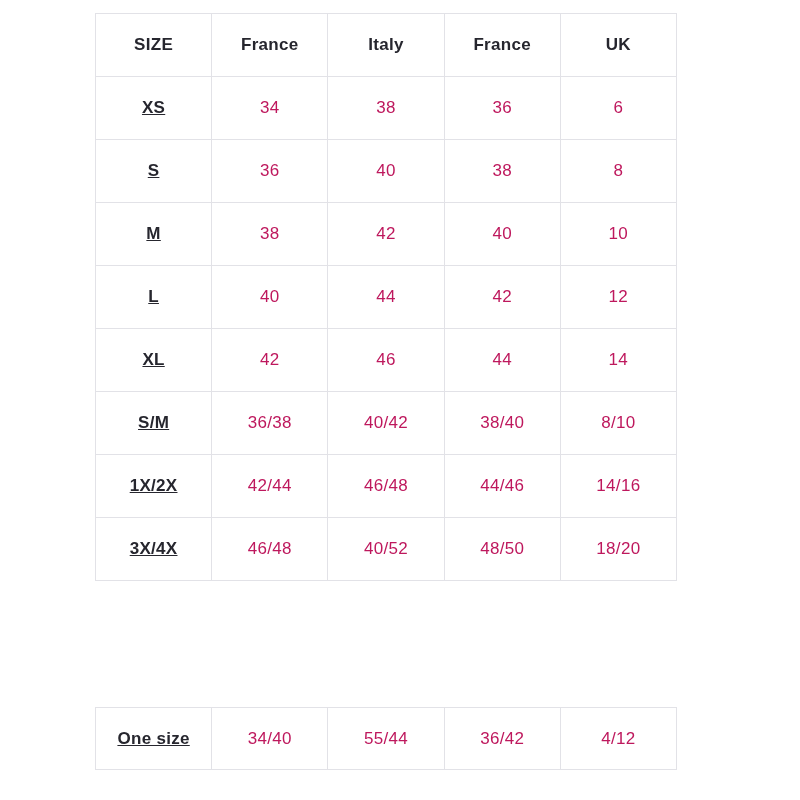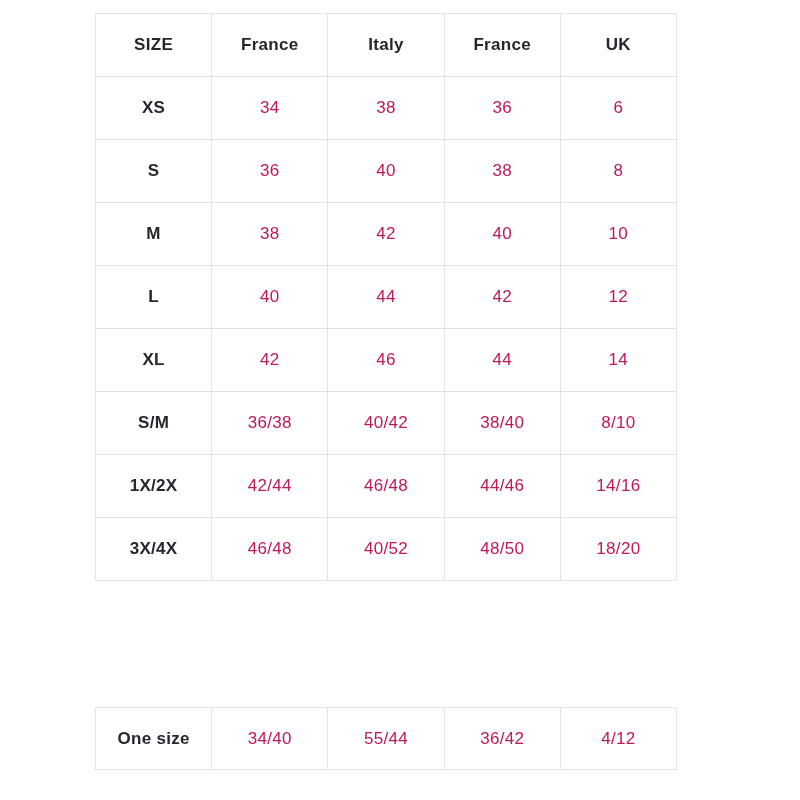--- a/index.html
+++ b/index.html
@@ -37,20 +37,21 @@
   }
   #size-table td, #size-table th { height: 63px; }
   #special-table td { height: 62px; }
   th.col-header {
     font-weight: 700;
     color: #26262e;
   }
   td.row-label {
     font-weight: 700;
     color: #26262e;
+    text-decoration: underline;
   }
   td.cell-value {
     font-weight: 400;
     color: #be185d;
   }
 </style>
 </head>
 <body>
 
 <div class="page">

